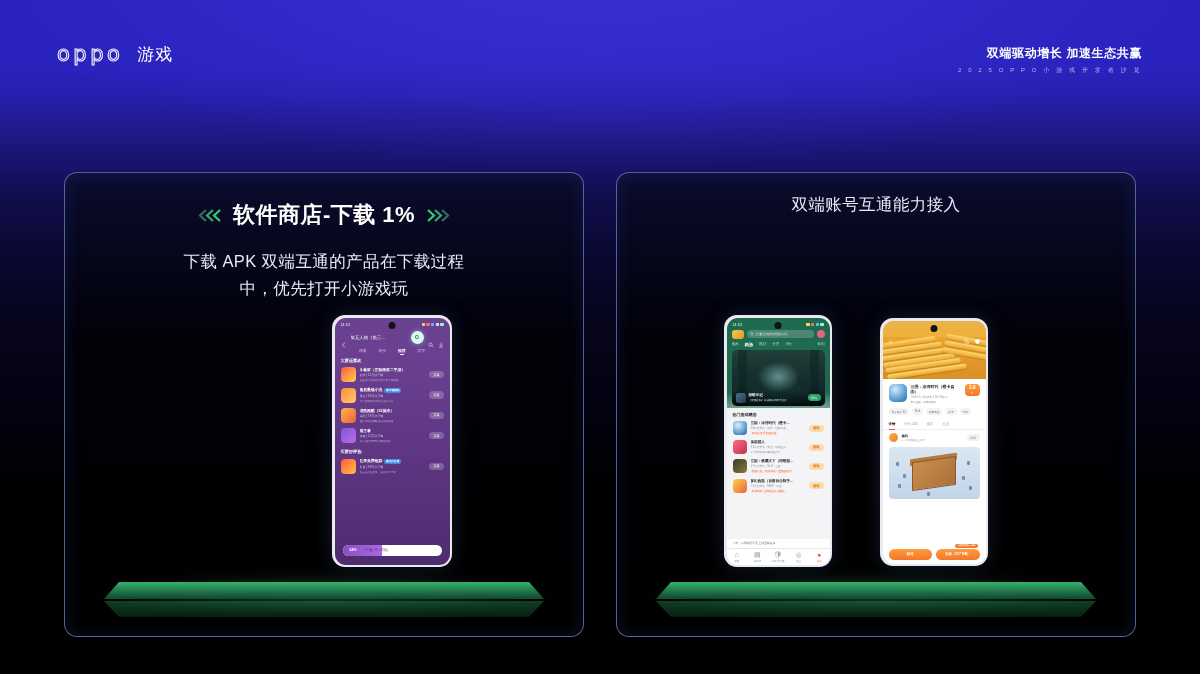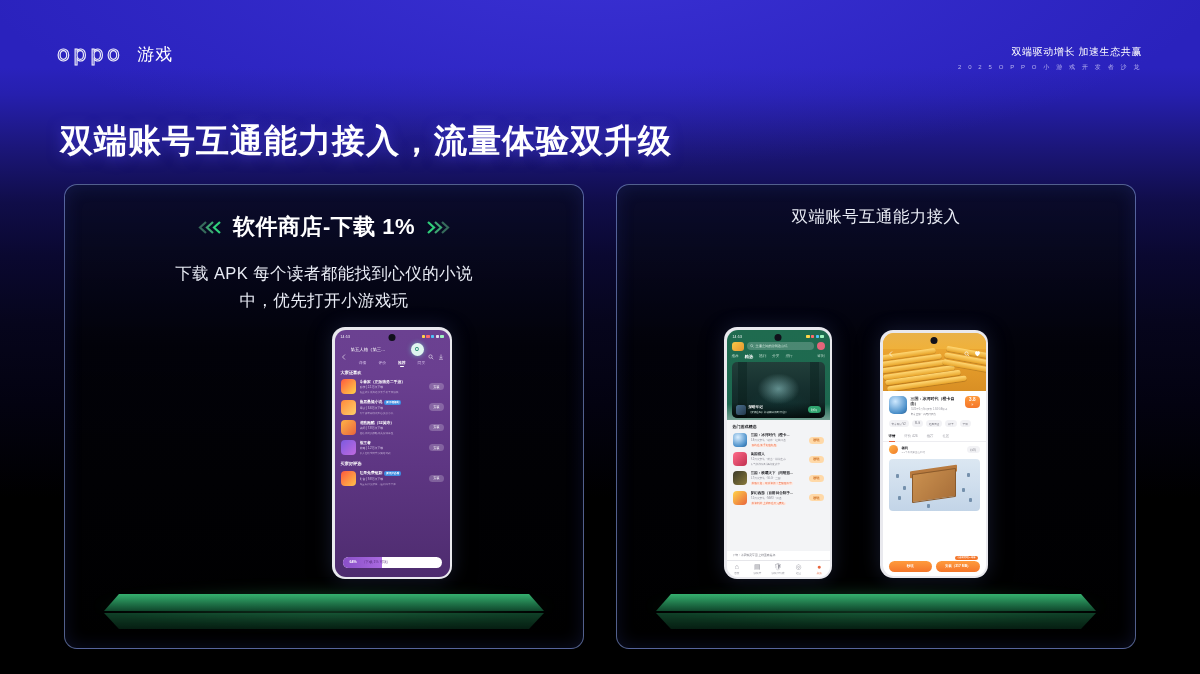--- a/index.html
+++ b/index.html
@@ -30,32 +30,32 @@
   .hdr { position:absolute; top:0; left:0; right:0; height:110px; }
   .brand { position:absolute; left:57px; top:42px; display:flex; align-items:center; gap:14px; }
   .oppo-logo {
     font-size:21px; letter-spacing:3.5px; font-weight:400;
     color:transparent;
     -webkit-text-stroke:1.1px rgba(255,255,255,.92);
     font-family:"DejaVu Sans",sans-serif;
   }
   .brand-sub { color:#fff; font-size:17px; letter-spacing:1px; }
   .hdr-right { position:absolute; right:58px; top:45px; text-align:right; }
-  .hdr-right .l1 { color:#fff; font-size:10px; font-weight:normal; letter-spacing:.6px; }
+  .hdr-right .l1 { color:#fff; font-size:12px; font-weight:bold; letter-spacing:.6px; }
   .hdr-right .l2 { color:#b9b4ef; font-size:6px; letter-spacing:2.6px; margin-top:4px; }
 
   
   .page-title {
     position:absolute; left:60px; top:119px;
     font-size:33px; font-weight:bold; color:#fff; letter-spacing:1px;
     text-shadow:0 2px 14px rgba(90,80,255,.5);
   }
 
   
-  .cards { position:absolute; left:0; right:0; top:172px; height:478px;margin-top:12px; }
+  .cards { position:absolute; left:0; right:0; top:172px; height:478px; }
   .card {
     position:absolute; top:0; width:520px; height:465px;
     border:1px solid rgba(150,175,255,.55);
     border-radius:13px;
     background:linear-gradient(180deg, rgba(10,12,40,.85) 0%, rgba(2,2,8,.9) 35%, rgba(0,0,0,.95) 100%);
     box-shadow:0 0 18px rgba(60,80,200,.18) inset;
     overflow:hidden;
   }
   .card.left { left:64px; }
   .card.right { left:616px; }
@@ -241,21 +241,20 @@
     <div class="brand">
       <div class="oppo-logo">oppo</div>
       <div class="brand-sub">游戏</div>
     </div>
     <div class="hdr-right">
       <div class="l1">双端驱动增长  加速生态共赢</div>
       <div class="l2">2 0 2 5   O P P O   小 游 戏 开 发 者 沙 龙</div>
     </div>
   </div>
 
-  <div class="page-title">双端账号互通能力接入，流量体验双升级</div>
 
   <div class="cards">
 
     <div class="card left">
       <div class="card-head">
         <span class="chev">
           <svg width="26" height="13" viewBox="0 0 26 13">
             <path d="M10 1 L4 6.5 L10 12" fill="none" stroke="#6fe3a0" stroke-width="2.2" opacity="0.45"></path>
             <path d="M17 1 L11 6.5 L17 12" fill="none" stroke="#4fd98c" stroke-width="2.2" opacity="0.75"></path>
             <path d="M24 1 L18 6.5 L24 12" fill="none" stroke="#2fd07a" stroke-width="2.2"></path>
@@ -264,21 +263,21 @@
         <span class="t">软件商店-下载 1%</span>
         <span class="chev">
           <svg width="26" height="13" viewBox="0 0 26 13">
             <path d="M2 1 L8 6.5 L2 12" fill="none" stroke="#2fd07a" stroke-width="2.2"></path>
             <path d="M9 1 L15 6.5 L9 12" fill="none" stroke="#4fd98c" stroke-width="2.2" opacity="0.75"></path>
             <path d="M16 1 L22 6.5 L16 12" fill="none" stroke="#6fe3a0" stroke-width="2.2" opacity="0.45"></path>
           </svg>
         </span>
       </div>
       <div class="card-desc">
-        <div>下载 APK 每个读者都能找到心仪的小说</div>
+        <div>下载 APK 双端互通的产品在下载过程</div>
         <div>中，优先打开小游戏玩</div>
       </div>
 
       <div class="phone p1">
         <div class="scr">
           <div class="store">
             <div class="notch"></div>
             <div class="sbar">
               <span>14:53</span>
               <span class="dots">

